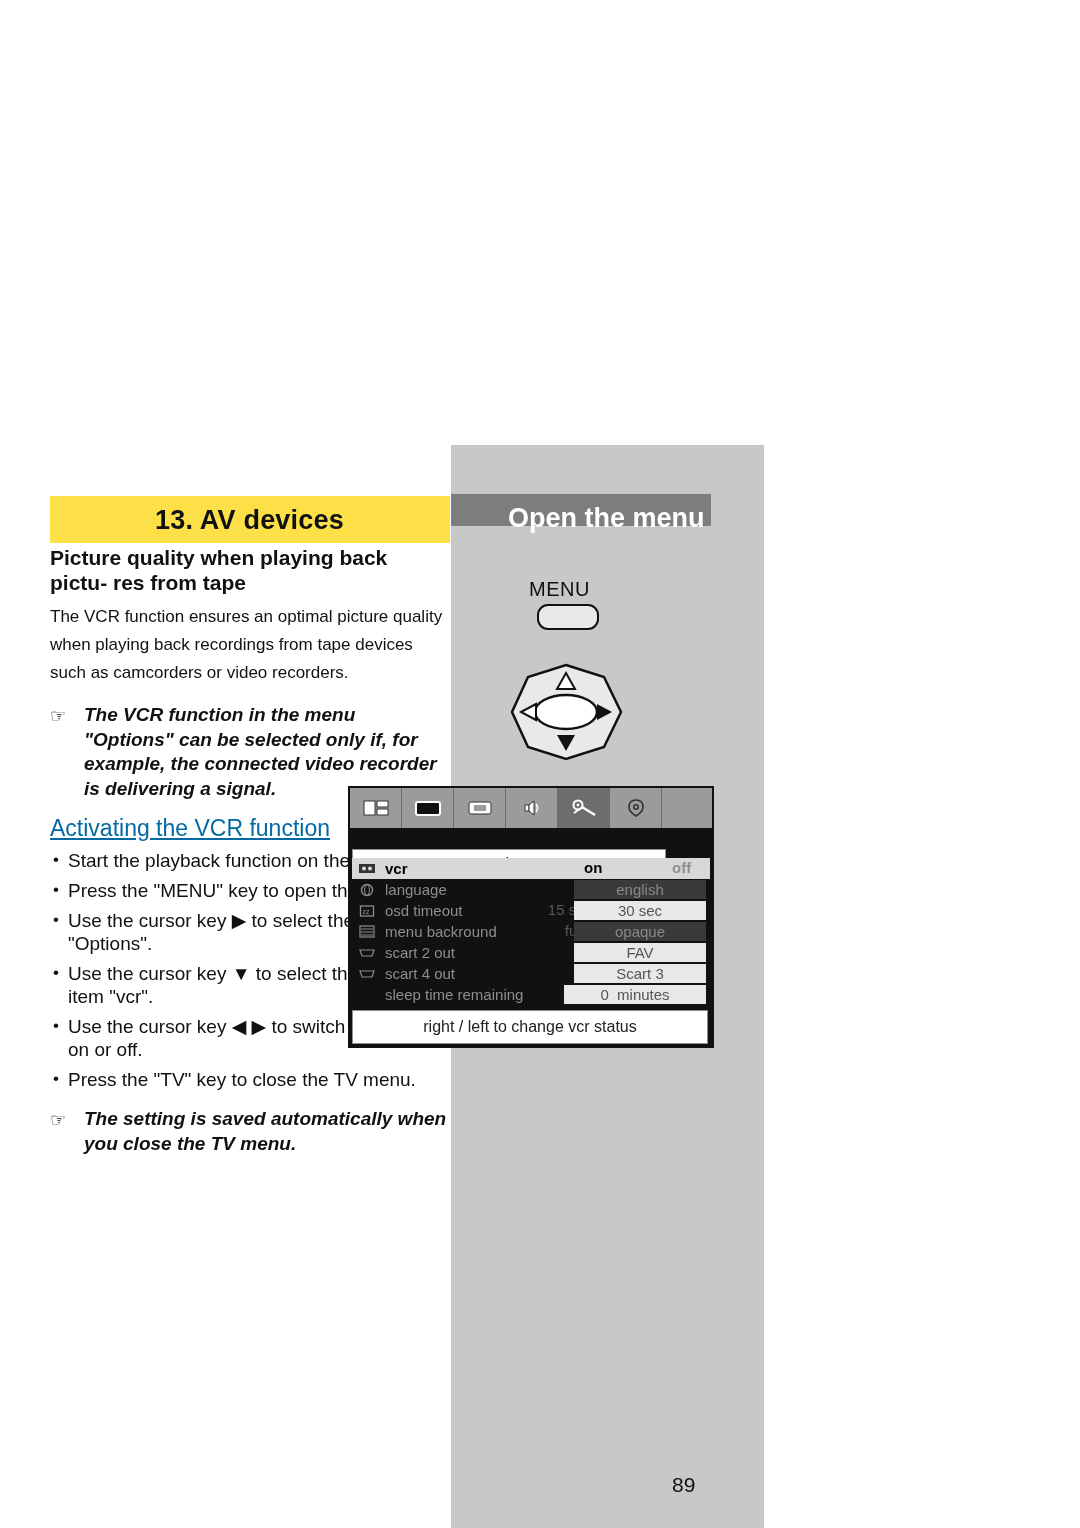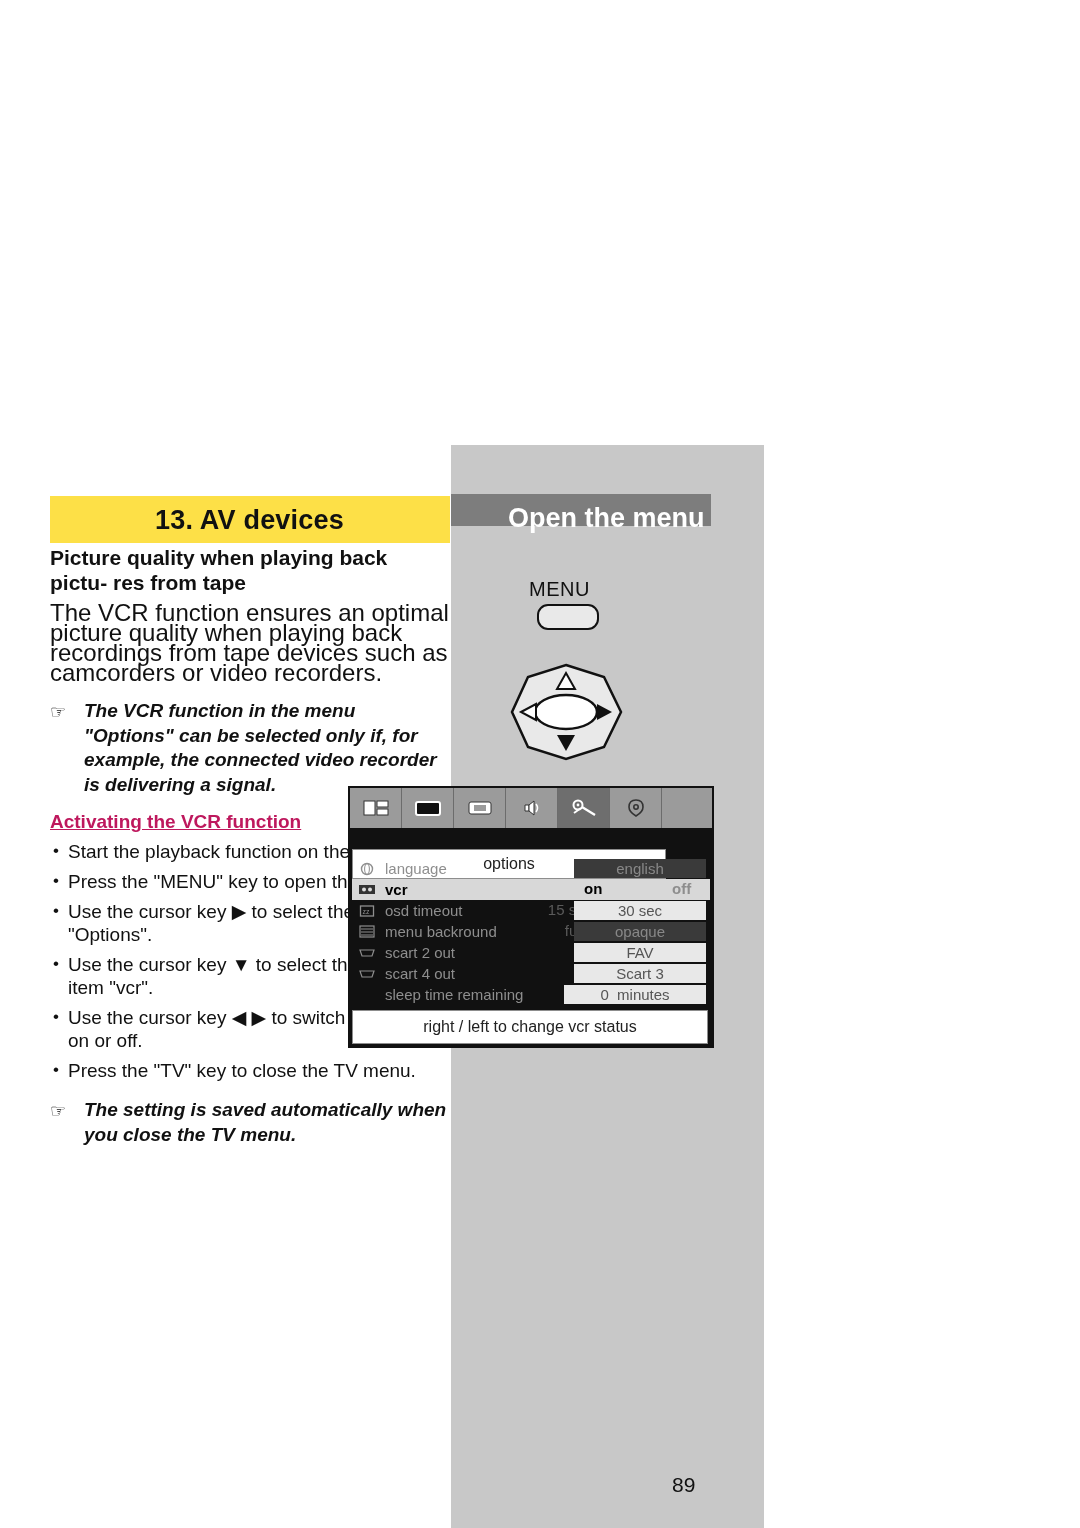--- a/index.html
+++ b/index.html
@@ -10,24 +10,24 @@
 
   
   .hdr-left{position:absolute;left:50px;top:496px;width:400px;height:47px;background:#fde047;}
   .hdr-left span{position:absolute;left:105px;top:9px;font-size:27px;font-weight:bold;letter-spacing:.2px;color:#111;}
   .hdr-right{position:absolute;left:451px;top:494px;width:260px;height:32px;background:#7d7d7d;}
   .hdr-right span{position:absolute;left:57px;top:9px;font-size:27px;font-weight:bold;color:#fff;}
 
   
   .col-left{position:absolute;left:50px;top:545px;width:400px;}
   h2.sub{margin:0;font-size:21px;line-height:25px;font-weight:bold;color:#111;}
-  p.body{margin:8px 0 0 0;font-size:24px;line-height:20px;color:#111;}
+  p.body{margin:8px 0 0 0;font-size:17px;line-height:28px;color:#111;}
   .note{position:relative;margin-top:16px;padding-left:34px;font-size:19px;line-height:24.5px;font-style:italic;font-weight:bold;color:#111;}
   .note .hand{position:absolute;left:0;top:1px;font-style:normal;font-weight:normal;font-size:18px;}
-  h3.act{margin:14px 0 4px 0;font-size:19px;font-weight:bold;text-decoration:underline;color:#be185d;}
+  h3.act{margin:14px 0 4px 0;font-size:23px;font-weight:normal;text-decoration:underline;color:#0369a1;}
   ul.steps{list-style:none;margin:0;padding:0;}
   ul.steps li{position:relative;padding-left:18px;margin-top:7px;font-size:19px;line-height:23px;color:#111;}
   ul.steps li .bul{position:absolute;left:3px;top:-1px;font-size:17px;}
 
   
   .menu-label{position:absolute;left:529px;top:578px;font-size:20px;font-weight:normal;letter-spacing:.5px;color:#111;}
   .menu-btn{position:absolute;left:537px;top:604px;width:58px;height:22px;border:2px solid #111;border-radius:11px;background:#e9e9e9;}
 
   
   .pad{position:absolute;left:509px;top:663px;width:115px;height:98px;}
@@ -145,47 +145,47 @@
           <path d="M12 3 q7 0 7 7 q0 5 -7 9 q-7 -4 -7 -9 q0 -7 7 -7 Z" fill="none" stroke="#333" stroke-width="1.6"></path>
           <circle cx="12" cy="10" r="2.2" fill="none" stroke="#333" stroke-width="1.6"></circle>
         </svg>
     </div>
   </div>
 
   <div class="osd-title">options</div>
 
   <div class="osd-rows">
 
-    <div class="row">
-      <span class="ic">
-        <svg width="16" height="14" viewBox="0 0 16 14">
-            <circle cx="8" cy="7" r="5.5" fill="none" stroke="#8e8e8e" stroke-width="1.4"></circle>
-            <ellipse cx="8" cy="7" rx="2.4" ry="5.5" fill="none" stroke="#8e8e8e" stroke-width="1"></ellipse>
-          </svg>
-      </span>
-      <span class="lbl">language</span>
-      <span class="val"><span class="val-box val-dark">english</span></span>
-    </div>
-
     <div class="row hl">
       <span class="ic">
         <svg width="18" height="13" viewBox="0 0 18 13">
             <rect x="1" y="2" width="16" height="9" fill="#333"></rect>
             <circle cx="6" cy="6.5" r="2" fill="#ddd"></circle>
             <circle cx="12" cy="6.5" r="2" fill="#ddd"></circle>
           </svg>
       </span>
       <span class="lbl">vcr</span>
       <span class="onoff" style="left:232px;color:#000;">on</span>
       <span class="onoff" style="left:320px;color:#8e8e8e;">off</span>
     </div>
 
     <div class="row">
       <span class="ic">
         <svg width="16" height="14" viewBox="0 0 16 14">
+            <circle cx="8" cy="7" r="5.5" fill="none" stroke="#8e8e8e" stroke-width="1.4"></circle>
+            <ellipse cx="8" cy="7" rx="2.4" ry="5.5" fill="none" stroke="#8e8e8e" stroke-width="1"></ellipse>
+          </svg>
+      </span>
+      <span class="lbl">language</span>
+      <span class="val"><span class="val-box val-dark">english</span></span>
+    </div>
+
+    <div class="row">
+      <span class="ic">
+        <svg width="16" height="14" viewBox="0 0 16 14">
             <rect x="1.5" y="2" width="13" height="10" fill="none" stroke="#8e8e8e" stroke-width="1.3"></rect>
             <text x="3.5" y="10" font-size="7" fill="#8e8e8e" font-family="Liberation Sans">zz</text>
           </svg>
       </span>
       <span class="lbl">osd timeout</span>
       <span class="val" style="right:118px;color:#5a5a5a;">15 sec</span>
       <span class="val"><span class="val-box val-light">30 sec</span></span>
     </div>
 
     <div class="row">

